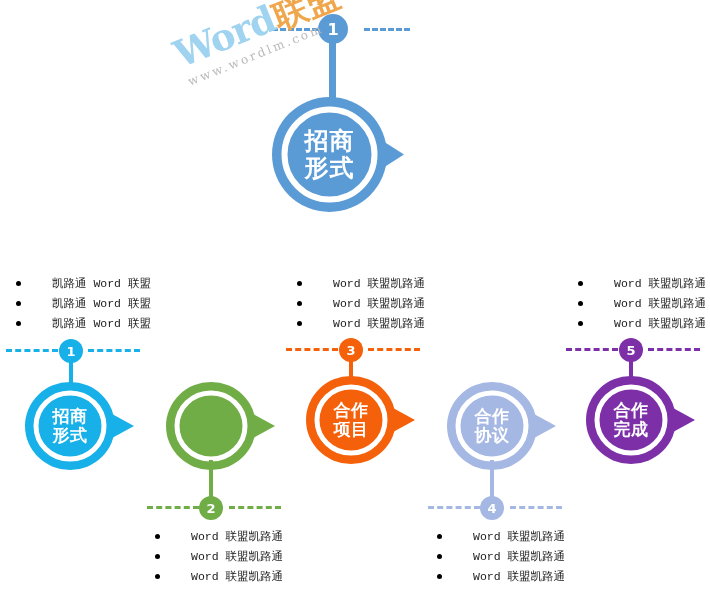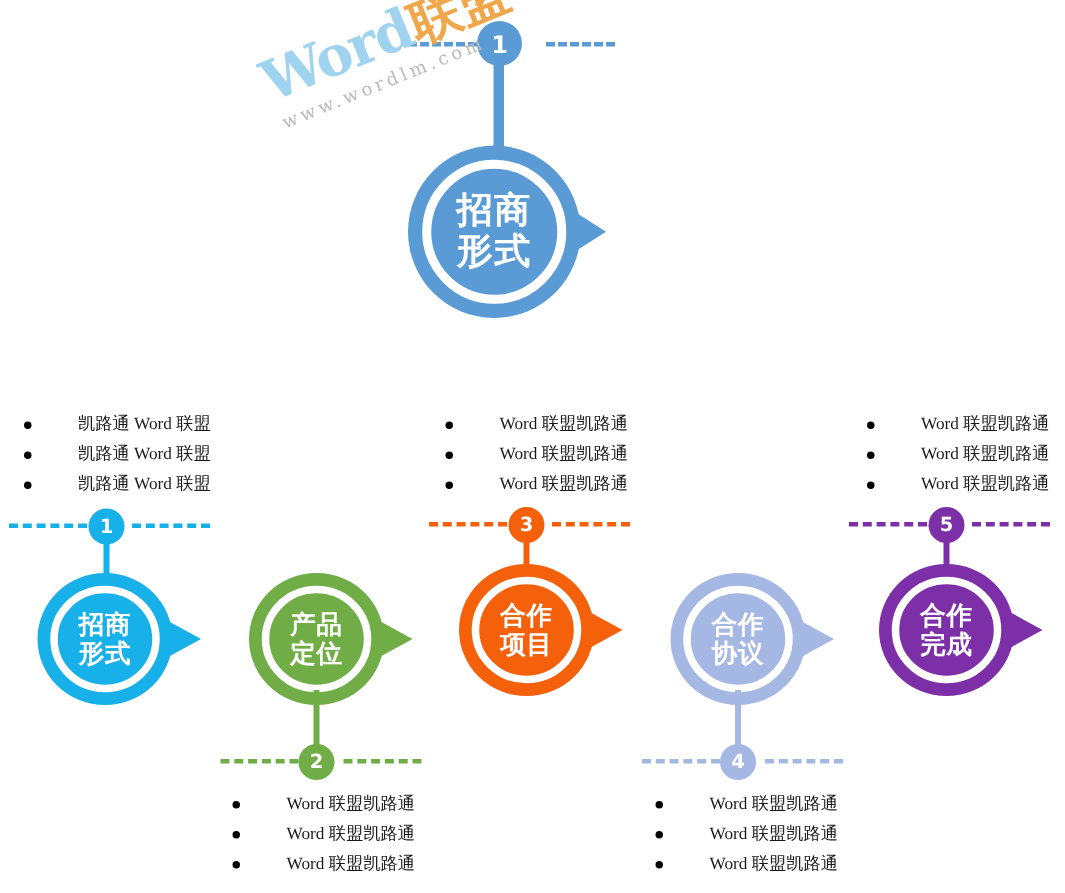--- a/index.html
+++ b/index.html
@@ -112,21 +112,21 @@
     padding: 0;
   }
   .bullets li {
     position: relative;
     padding-left: 36px;
     font-size: 11.5px;
     color: #1a1a1a;
     line-height: 1;
     margin-bottom: 8.5px;
     white-space: nowrap;
-    font-family: Liberation Serif, serif;
+    font-family: Liberation Mono, monospace;
   }
   .bullets li .dot {
     position: absolute;
     left: 0;
     top: 50%;
     width: 5px;
     height: 5px;
     margin-top: -2.5px;
     border-radius: 50%;
     background: #000000;
@@ -197,24 +197,20 @@
 </div>
 
 <div class="pin" style="left:163px; top:382px; width:114px; height:88px;">
   <svg width="114" height="88" viewBox="0 0 114 88" aria-hidden="true">
     <g>
       <path d="M48,9 L112,44 L48,79 Z" fill="#70ad47"></path>
       <ellipse cx="48" cy="44" rx="45" ry="44" fill="#70ad47"></ellipse>
       <ellipse cx="48" cy="44" rx="34" ry="33" fill="none" stroke="#ffffff" stroke-width="5"></ellipse>
     </g>
   </svg>
-  <div class="pin-label" style="height:88px; width:96px; font-size:17px; letter-spacing:0.5px;">
-    <span>产品</span>
-    <span>定位</span>
-  </div>
 </div>
 <div class="stem" style="left: 209px; top: 460px; width: 4px; height: 48px; background: rgb(112, 173, 71);"></div>
 <div class="rail" style="left:147px; top:506px; width:134px;">
   <div class="dash-left" style="left: 0px; width: 52px; border-top-color: rgb(112, 173, 71);"></div>
   <div class="dash-right" style="left: 82px; width: 52px; border-top-color: rgb(112, 173, 71);"></div>
 </div>
 <div class="num-bubble" style="left: 199px; top: 496px; width: 24px; height: 24px; font-size: 13px; background: rgb(112, 173, 71);">
   <span>2</span>
 </div>
 <ul class="bullets" style="left:155px; top:531px;">

